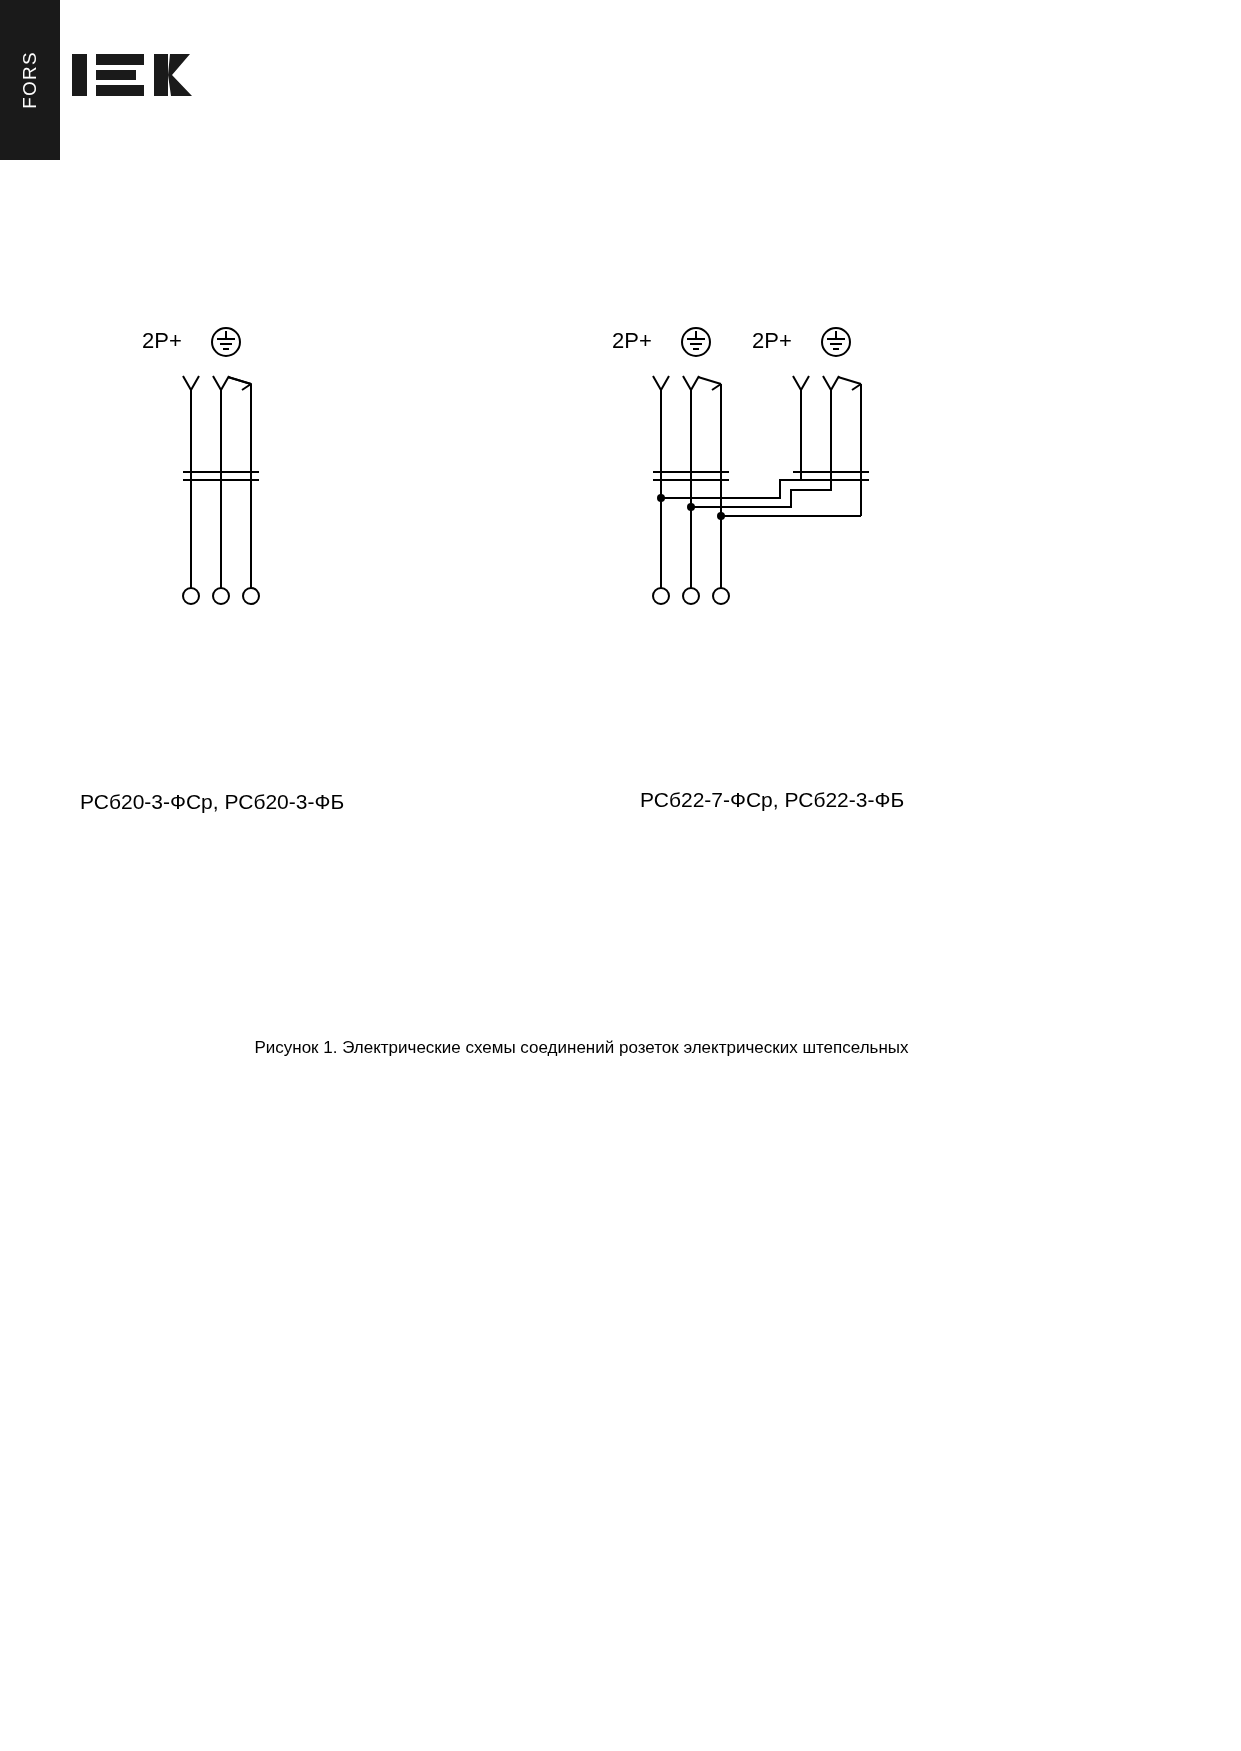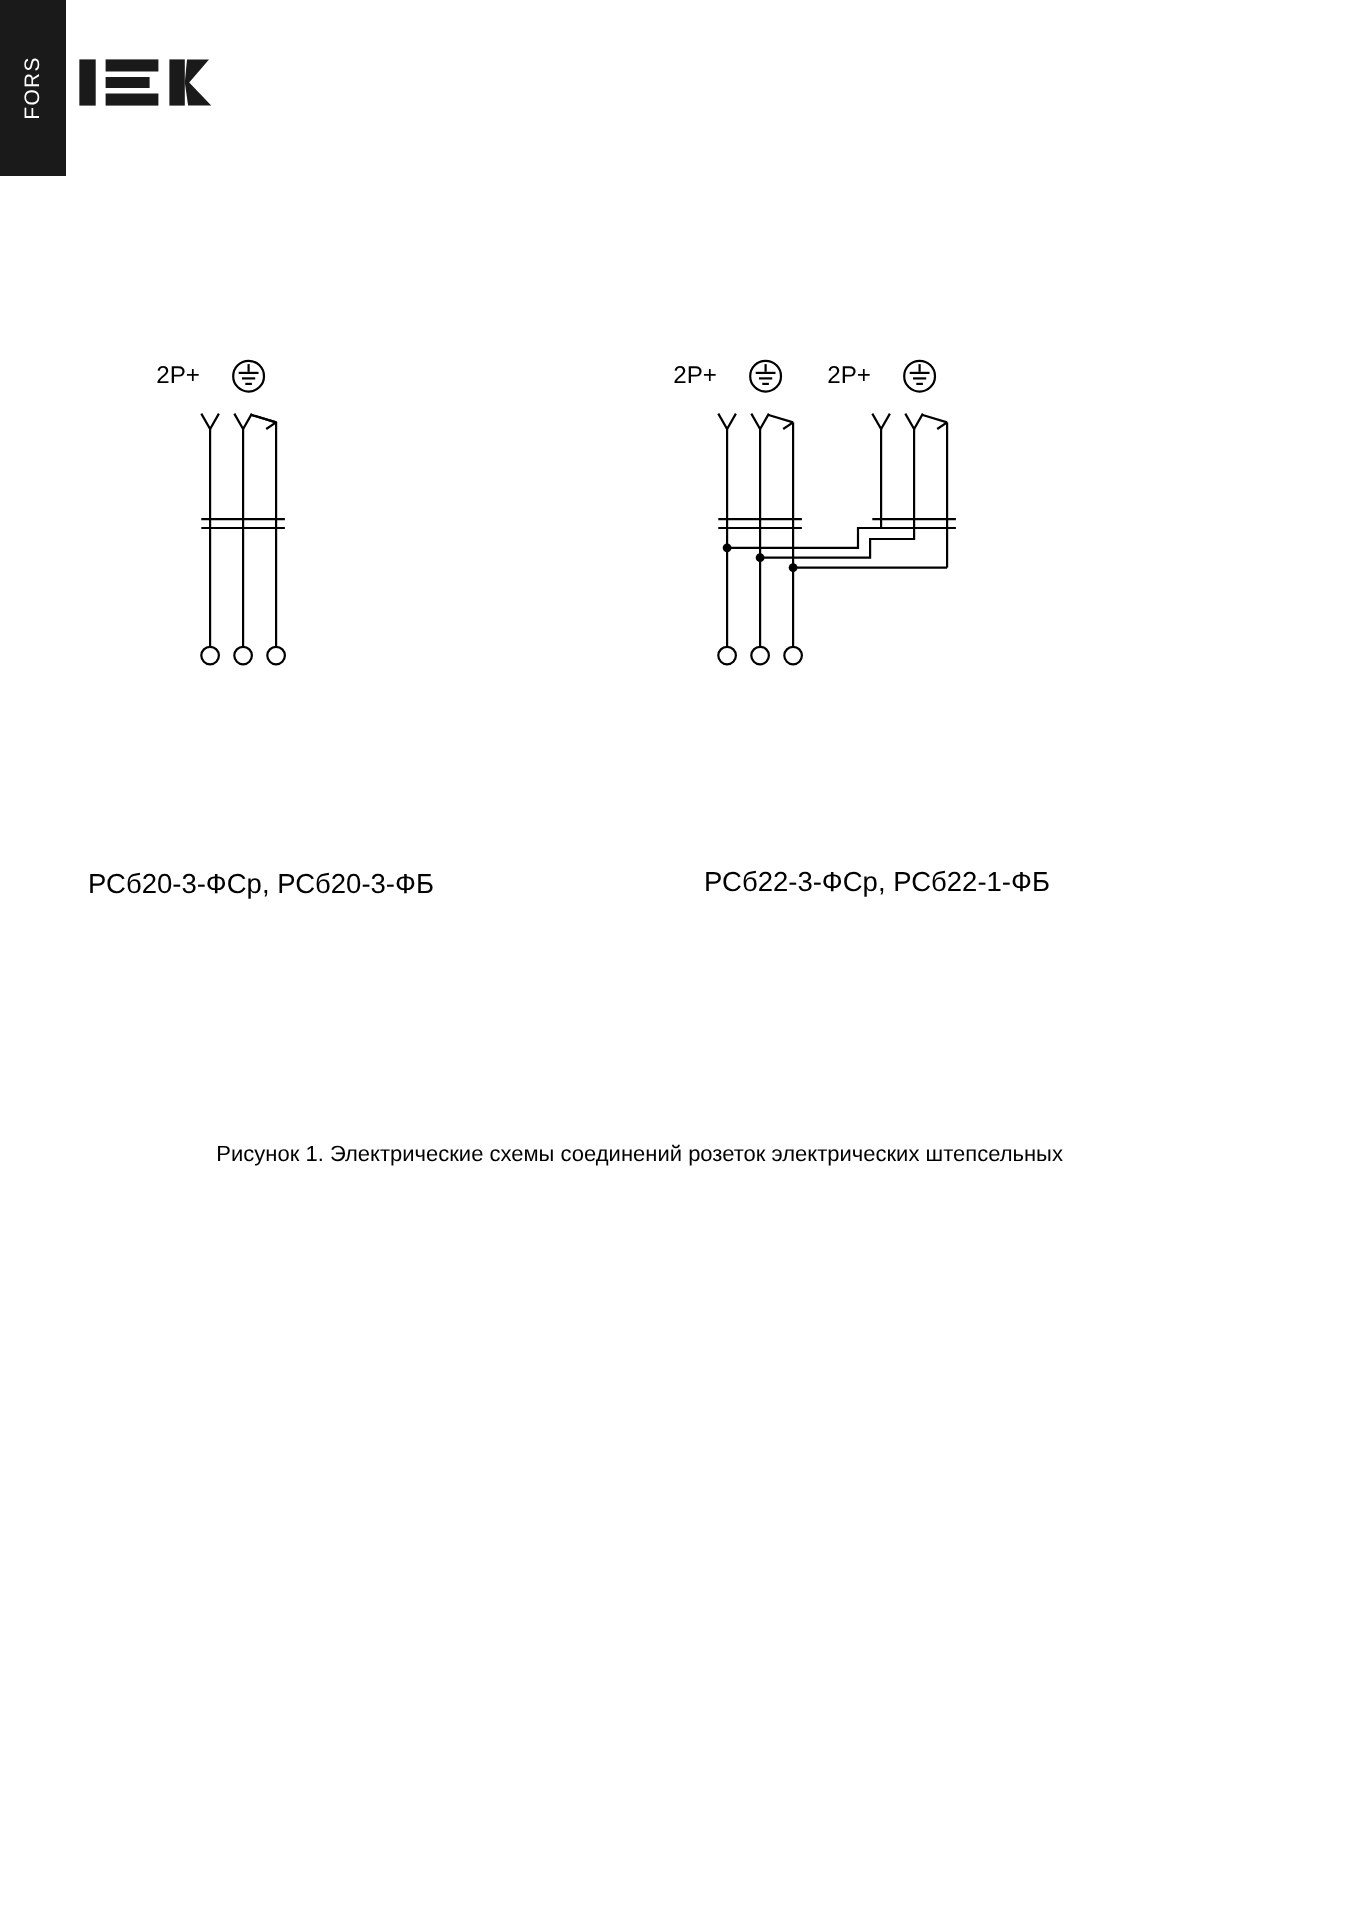--- a/index.html
+++ b/index.html
@@ -59,34 +59,34 @@
     height: 700px;
   }
   .schematic {
     position: absolute;
   }
   .schematic.left  { left: 150px; top: 150px; }
   .schematic.right { left: 620px; top: 150px; }
 
   .caption {
     position: absolute;
-    font-size: 25px;
+    font-size: 21px;
     color: #000000;
     white-space: nowrap;
   }
   .caption.left-cap  { left: 80px;  top: 620px; }
   .caption.right-cap { left: 640px; top: 618px; }
 
   .figure-title {
     position: absolute;
     left: 0;
     top: 1038px;
     width: 1163px;
     text-align: center;
-    font-size: 20px;
+    font-size: 17px;
     color: #000000;
   }
 </style>
 </head>
 <body>
 
 <div class="brand-block">
   <div class="brand-vertical-text">FORS</div>
 </div>
 
@@ -190,16 +190,16 @@
 
       <circle cx="41" cy="276" r="8"></circle>
       <circle cx="71" cy="276" r="8"></circle>
       <circle cx="101" cy="276" r="8"></circle>
     </svg>
     <div style="position:absolute; left:-8px; top:8px; font-size:22px;">2P+</div>
     <div style="position:absolute; left:132px; top:8px; font-size:22px;">2P+</div>
   </div>
 
   <div class="caption left-cap">РСб20-3-ФСр, РСб20-3-ФБ</div>
-  <div class="caption right-cap">РСб22-3-ФСр, РСб22-1-ФБ</div>
+  <div class="caption right-cap">РСб22-7-ФСр, РСб22-3-ФБ</div>
 </div>
 
 <div class="figure-title">Рисунок 1. Электрические схемы соединений  розеток электрических штепсельных</div>
 
 </body></html>

